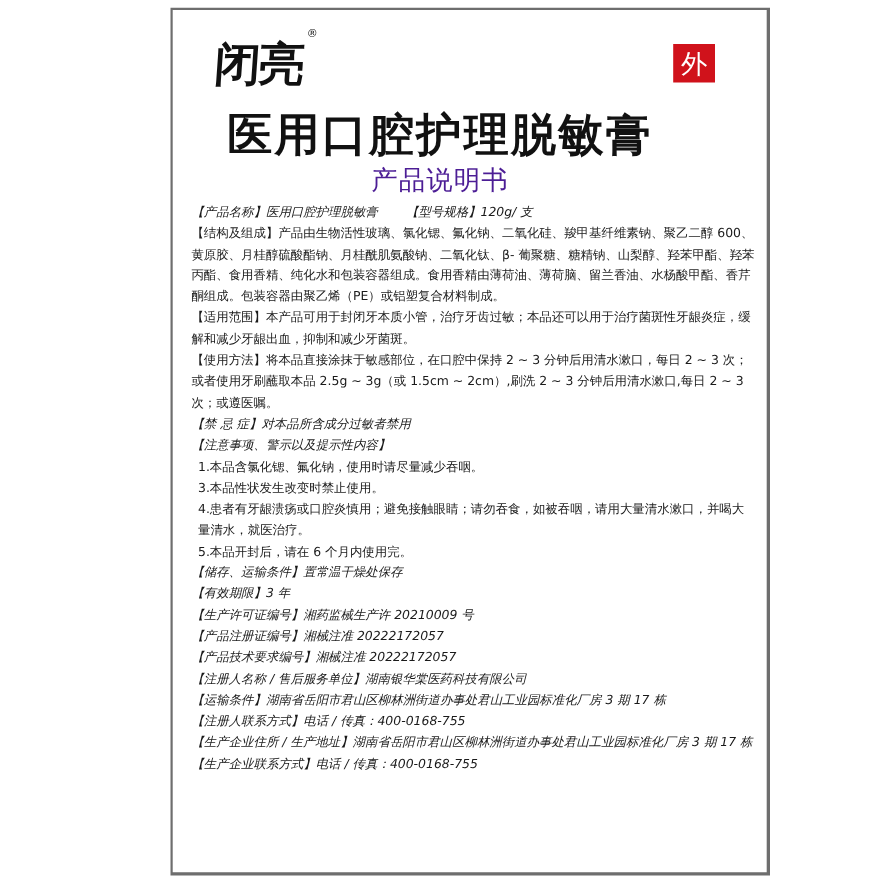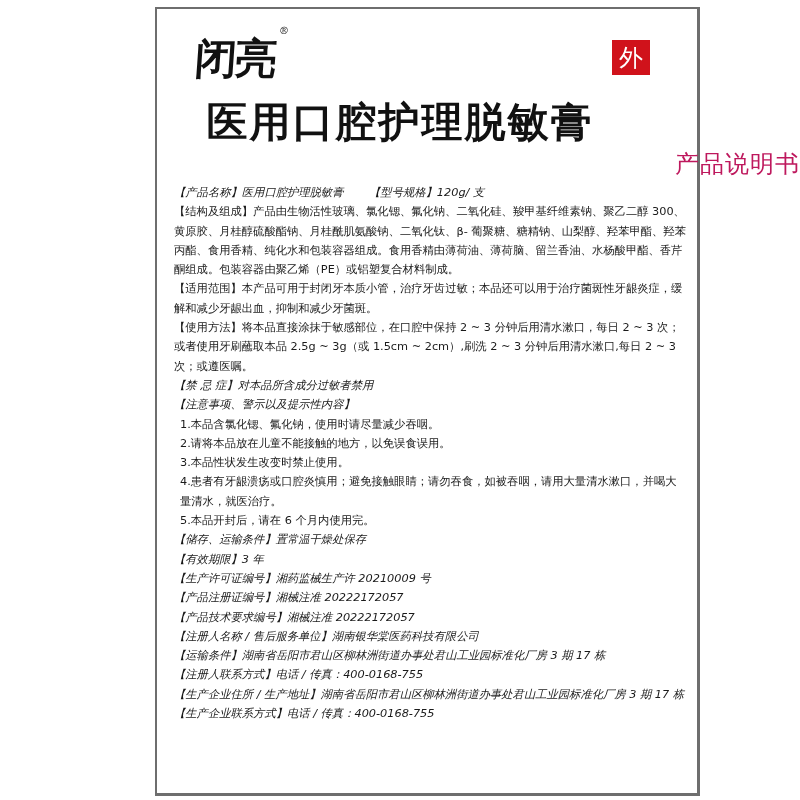--- a/index.html
+++ b/index.html
@@ -7,21 +7,21 @@
          font-family: "DejaVu Sans", "Liberation Sans", sans-serif; color:#1a1a1a; }
   .sheet { position:absolute; left:155px; top:7px; width:545px; height:789px;
            border:2px solid #6e6e6e; border-bottom-width:3px; border-right-width:3px; box-sizing:border-box; background:#fff; }
   .logo { position:absolute; left:195px; top:38px; font-size:42px; font-weight:900; letter-spacing:-2px;
           font-family: "DejaVu Serif", serif; color:#111; line-height:1; transform:skewX(-4deg); }
   .logo sup { font-size:10px; font-weight:normal; position:relative; top:-24px; left:2px; }
   .badge { position:absolute; left:612px; top:40px; width:38px; height:35px; background:#d0121b; color:#fff;
            font-size:24px; display:flex; align-items:center; justify-content:center; line-height:1; }
   .title { position:absolute; left:0; width:800px; top:102px; text-align:center; font-size:41px; font-weight:bold;
            letter-spacing:2px; color:#111; line-height:1; }
-  .subtitle { position:absolute; left:0; width:800px; top:152px; text-align:right; font-size:24px; color:#be185d; line-height:1; letter-spacing:1px; }
+  .subtitle { position:absolute; left:0; width:800px; top:152px; text-align:center; font-size:24px; color:#4c1d95; line-height:1; letter-spacing:1px; }
   .body { position:absolute; left:174px; top:183px; width:512px; font-size:11.3px; line-height:19.3px; color:#1a1a1a; }
   .row { white-space:nowrap;font-style:italic; }
   .wrap { white-space:normal; word-break:break-all; }
   .indent { padding-left:6px; }
   .sp { display:inline-block; width:22px; }
 </style>
 </head>
 <body>
 
 <div class="sheet"></div>
@@ -32,34 +32,33 @@
 
 <div class="title">医用口腔护理脱敏膏</div>
 <div class="subtitle">产品说明书</div>
 
 <div class="body">
   <div class="row">
     <span>【产品名称】</span><span>医用口腔护理脱敏膏</span><span class="sp"></span>
     <span>【型号规格】</span><span>120g/ 支</span>
   </div>
   <div class="wrap">
-    <span>【结构及组成】</span><span>产品由生物活性玻璃、氯化锶、氟化钠、二氧化硅、羧甲基纤维素钠、聚乙二醇 300、黄原胶、月桂醇硫酸酯钠、月桂酰肌氨酸钠、二氧化钛、β- 葡聚糖、糖精钠、山梨醇、羟苯甲酯、羟苯丙酯、食用香精、纯化水和包装容器组成。食用香精由薄荷油、薄荷脑、留兰香油、水杨酸甲酯、香芹酮组成。包装容器由聚乙烯（PE）或铝塑复合材料制成。</span>
+    <span>【结构及组成】</span><span>产品由生物活性玻璃、氯化锶、氟化钠、二氧化硅、羧甲基纤维素钠、聚乙二醇 600、黄原胶、月桂醇硫酸酯钠、月桂酰肌氨酸钠、二氧化钛、β- 葡聚糖、糖精钠、山梨醇、羟苯甲酯、羟苯丙酯、食用香精、纯化水和包装容器组成。食用香精由薄荷油、薄荷脑、留兰香油、水杨酸甲酯、香芹酮组成。包装容器由聚乙烯（PE）或铝塑复合材料制成。</span>
   </div>
   <div class="wrap">
     <span>【适用范围】</span><span>本产品可用于封闭牙本质小管，治疗牙齿过敏；本品还可以用于治疗菌斑性牙龈炎症，缓解和减少牙龈出血，抑制和减少牙菌斑。</span>
   </div>
   <div class="wrap">
     <span>【使用方法】</span><span>将本品直接涂抹于敏感部位，在口腔中保持 2 ~ 3 分钟后用清水漱口，每日 2 ~ 3 次；或者使用牙刷蘸取本品 2.5g ~ 3g（或 1.5cm ~ 2cm）,刷洗 2 ~ 3 分钟后用清水漱口,每日 2 ~ 3 次；或遵医嘱。</span>
   </div>
   <div class="row">
     <span>【禁 忌 症】</span><span>对本品所含成分过敏者禁用</span>
   </div>
   <div class="row">【注意事项、警示以及提示性内容】</div>
   <div class="wrap indent">1.本品含氯化锶、氟化钠，使用时请尽量减少吞咽。</div>
-  <div class="wrap indent">2.请将本品放在儿童不能接触的地方，以免误食误用。</div>
   <div class="wrap indent">3.本品性状发生改变时禁止使用。</div>
   <div class="wrap indent">4.患者有牙龈溃疡或口腔炎慎用；避免接触眼睛；请勿吞食，如被吞咽，请用大量清水漱口，并喝大量清水，就医治疗。</div>
   <div class="wrap indent">5.本品开封后，请在 6 个月内使用完。</div>
   <div class="row">
     <span>【储存、运输条件】</span><span>置常温干燥处保存</span>
   </div>
   <div class="row">
     <span>【有效期限】</span><span>3 年</span>
   </div>
   <div class="row">

